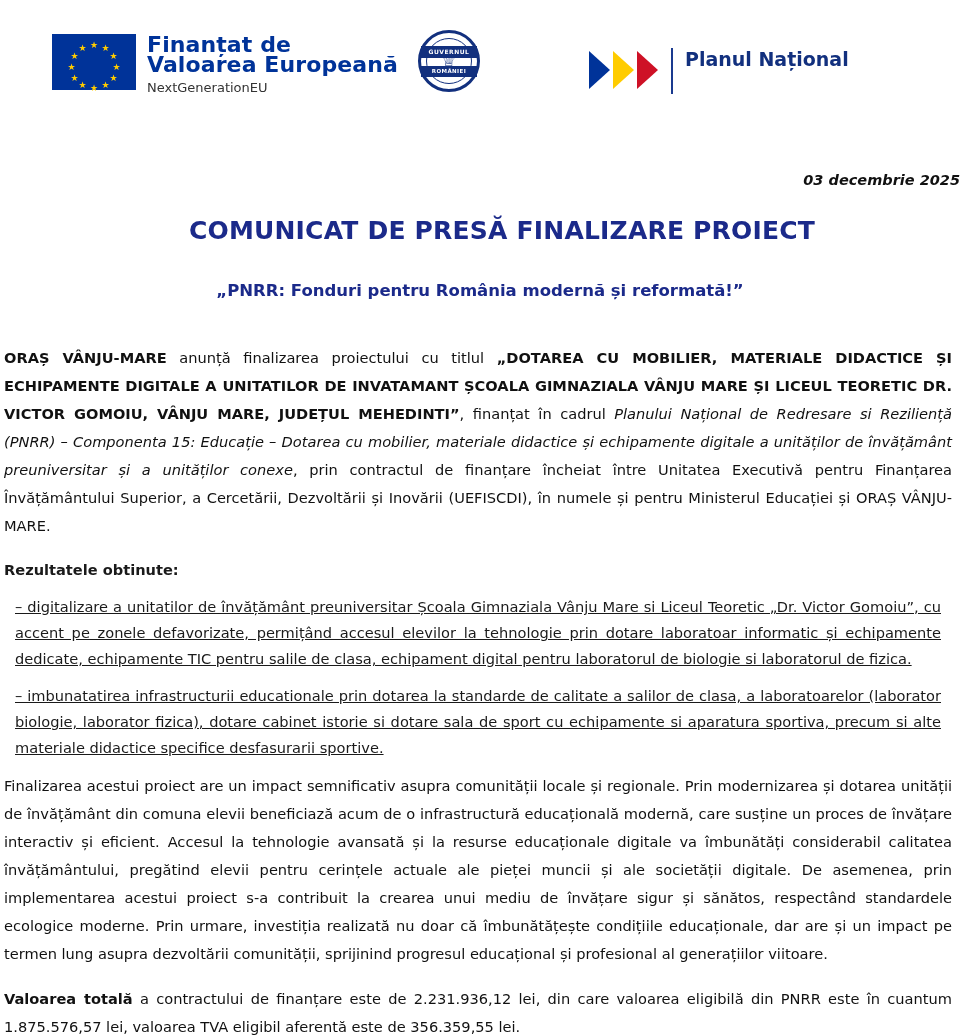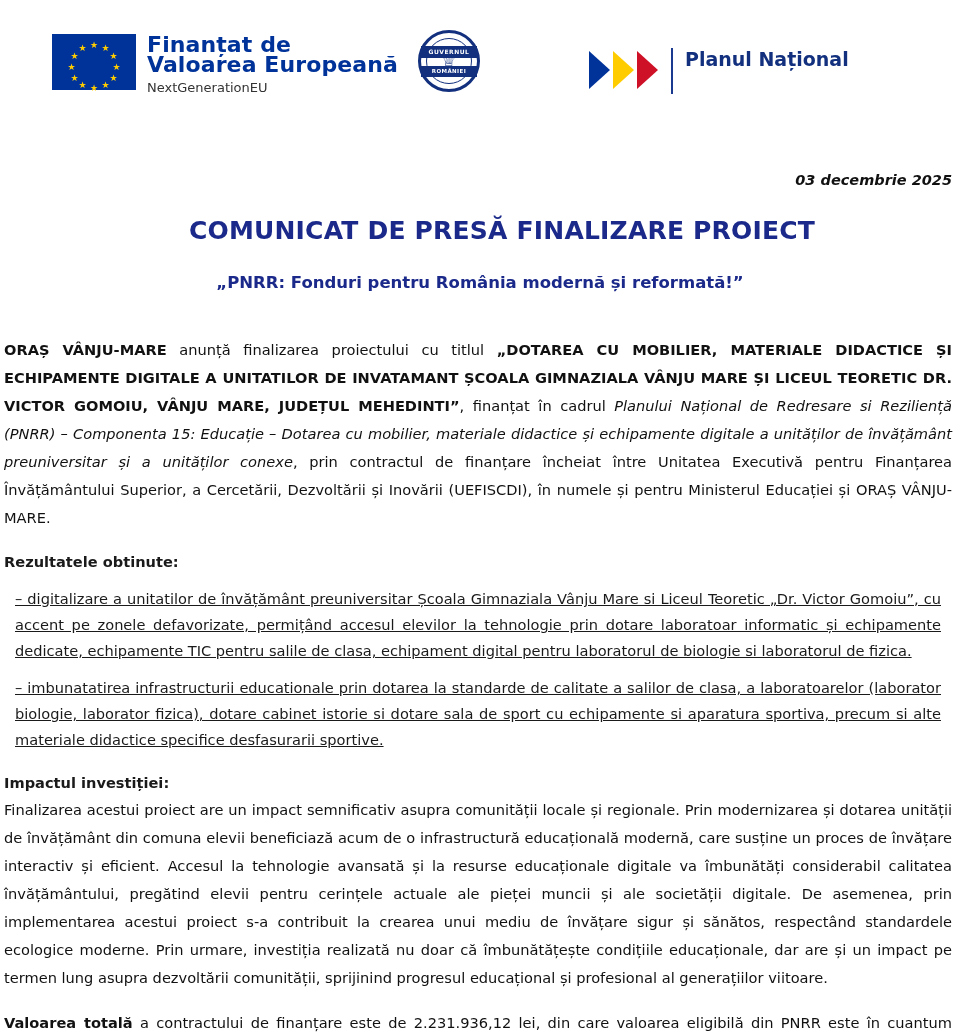--- a/index.html
+++ b/index.html
@@ -161,39 +161,39 @@
     line-height: 23px;
   }
 
   
   .doc-date {
     text-align: right;
     font-style: italic;
     font-weight: bold;
     font-size: 14.5px;
     color: #111;
-    padding: 52px 8px 0 0;
+    padding: 52px 0 0 0;
   }
 
   
   h1.main-title {
     text-align: center;
     color: #1b2a8a;
     font-size: 25px;
     font-weight: bold;
     margin: 28px 0 0 0;
     letter-spacing: 0.2px;
     padding-left: 44px;
   }
   .subtitle {
     text-align: center;
     color: #1b2a8a;
     font-size: 16.5px;
     font-weight: bold;
-    margin: 28px 0 0 0;
+    margin: 36px 0 0 0;
   }
 
   
   .body-wrap {
     padding: 0 8px 0 4px;
     margin-top: 44px;
   }
   p.para {
     text-align: justify;
     font-size: 14.6px;
@@ -282,21 +282,20 @@
   <div class="subtitle">„PNRR: Fonduri pentru România modernă și reformată!”</div>
 
   <div class="body-wrap">
 
     <p class="para"><span class="b">ORAȘ VÂNJU-MARE</span><span> anunță finalizarea proiectului cu titlul </span><span class="b">„DOTAREA CU MOBILIER, MATERIALE DIDACTICE ȘI ECHIPAMENTE DIGITALE A UNITATILOR DE INVATAMANT ȘCOALA GIMNAZIALA VÂNJU MARE ȘI LICEUL TEORETIC DR. VICTOR GOMOIU, VÂNJU MARE, JUDEȚUL MEHEDINTI”</span><span>, finanțat în cadrul </span><span class="i">Planului Național de Redresare si Reziliență (PNRR) – Componenta 15: Educație – Dotarea cu mobilier, materiale didactice și echipamente digitale a unităților de învățământ preuniversitar și a unităților conexe</span><span>, prin contractul de finanțare încheiat între Unitatea Executivă pentru Finanțarea Învățământului Superior, a Cercetării, Dezvoltării și Inovării (UEFISCDI), în numele și pentru Ministerul Educației și ORAȘ VÂNJU-MARE.</span></p>
 
     <div class="section-head">Rezultatele obtinute:</div>
     <p class="bullet-line">– digitalizare a unitatilor de învățământ preuniversitar Școala Gimnaziala Vânju Mare si Liceul Teoretic „Dr. Victor Gomoiu”, cu accent pe zonele defavorizate, permițând accesul elevilor la tehnologie prin dotare laboratoar informatic și echipamente dedicate, echipamente TIC pentru salile de clasa, echipament digital pentru laboratorul de biologie si laboratorul de fizica.</p>
     <p class="bullet-line">– imbunatatirea infrastructurii educationale prin dotarea la standarde de calitate a salilor de clasa, a laboratoarelor (laborator biologie, laborator fizica), dotare cabinet istorie si dotare sala de sport cu echipamente si aparatura sportiva, precum si alte materiale didactice specifice desfasurarii sportive.</p>
 
-    <div class="section-head">Impactul investiției:</div>
     <p class="para">Finalizarea acestui proiect are un impact semnificativ asupra comunității locale și regionale. Prin modernizarea și dotarea unității de învățământ din comuna elevii beneficiază acum de o infrastructură educațională modernă, care susține un proces de învățare interactiv și eficient. Accesul la tehnologie avansată și la resurse educaționale digitale va îmbunătăți considerabil calitatea învățământului, pregătind elevii pentru cerințele actuale ale pieței muncii și ale societății digitale. De asemenea, prin implementarea acestui proiect s-a contribuit la crearea unui mediu de învățare sigur și sănătos, respectând standardele ecologice moderne. Prin urmare, investiția realizată nu doar că îmbunătățește condițiile educaționale, dar are și un impact pe termen lung asupra dezvoltării comunității, sprijinind progresul educațional și profesional al generațiilor viitoare.</p>
 
     <p class="para spaced"><span class="b">Valoarea totală</span><span> a contractului de finanțare este de 2.231.936,12 lei, din care valoarea eligibilă din PNRR este în cuantum 1.875.576,57 lei, valoarea TVA eligibil aferentă este de 356.359,55 lei.</span></p>
 
     <p class="kv mt14"><span class="k">Data incepere proiect:</span> <span>01.08.2023</span></p>
 
   </div>
 </div>
 
 </body></html>

